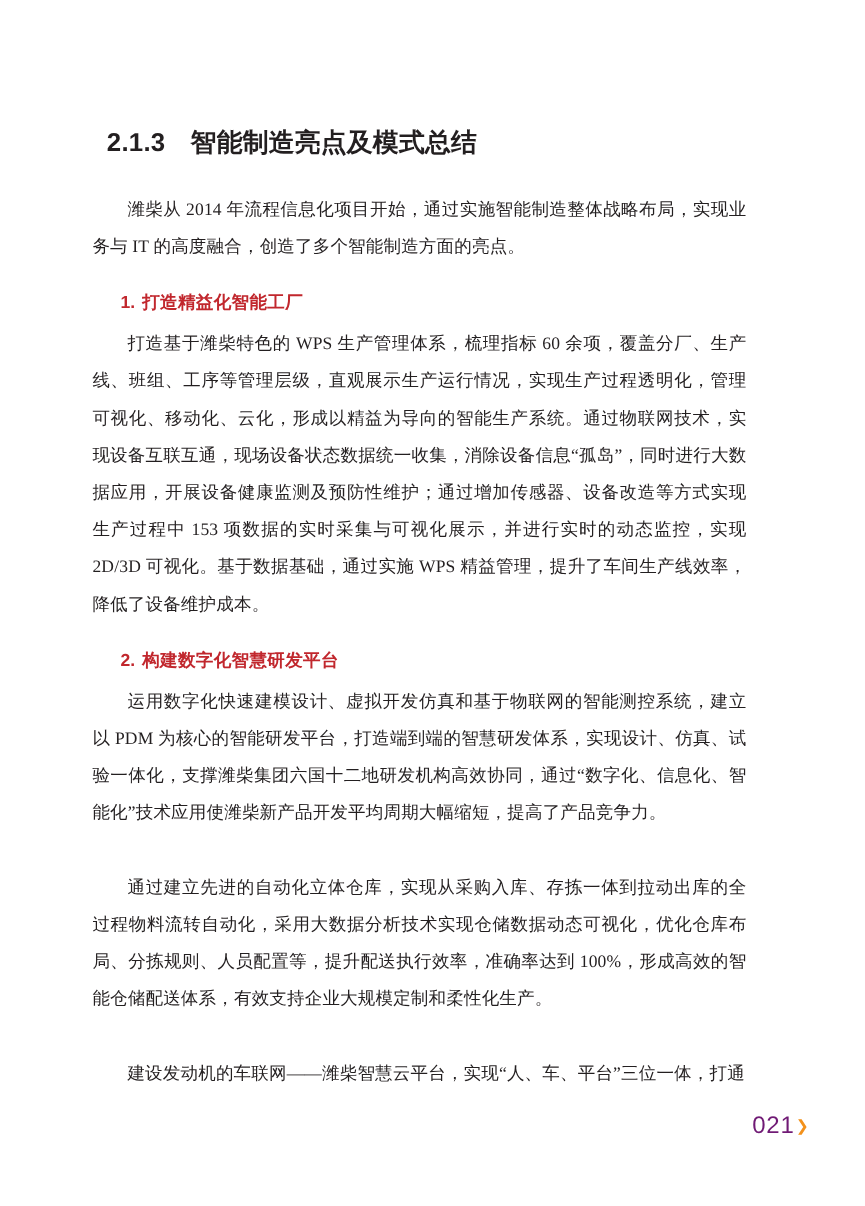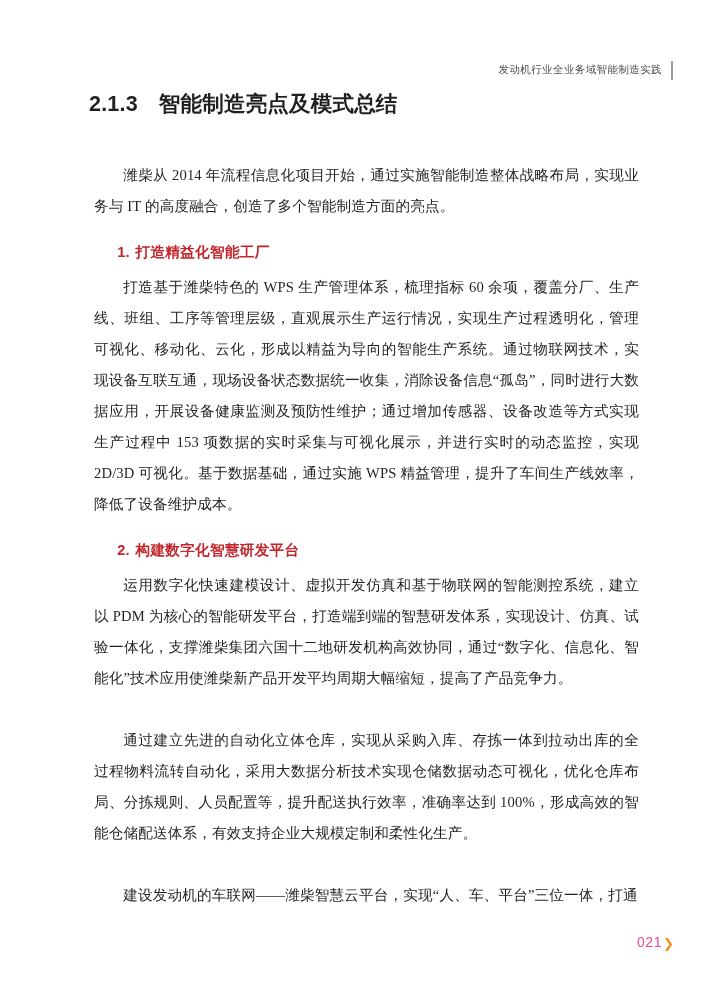--- a/index.html
+++ b/index.html
@@ -35,41 +35,41 @@
   }
   .running-header-rule {
     width: 2px;
     height: 19px;
     background: #9a9a9a;
   }
 
   
   .section-title {
     position: absolute;
-    top: 89px;
+    top: 104px;
     left: 89px;
     font-family: "Liberation Sans", "DejaVu Sans", sans-serif;
     font-size: 21.5px;
     font-weight: bold;
     color: #231f20;
     letter-spacing: 0.2px;
     white-space: nowrap;
   }
   .section-title .num {
     font-weight: bold;
   }
   .section-title .gap {
     display: inline-block;
     width: 21px;
   }
 
   
   .content {
     position: absolute;
-    left: 94px;
+    left: 77px;
     top: 160px;
     width: 545px;
   }
 
   
   .para {
     font-family: "Liberation Serif", "DejaVu Serif", serif;
     font-size: 14.6px;
     line-height: 31px;
     color: #231f20;
@@ -109,42 +109,38 @@
   .page-number {
     position: absolute;
     bottom: 55px;
     right: 47px;
     display: flex;
     align-items: center;
     gap: 1px;
   }
   .page-number-text {
     font-family: "Liberation Sans", "DejaVu Sans", sans-serif;
-    font-size: 14px;
-    color: #ec4899;
+    font-size: 20px;
+    color: #701a75;
     letter-spacing: 0.6px;
   }
   .page-number-arrow {
     font-family: "DejaVu Sans", sans-serif;
     font-size: 13px;
     font-weight: bold;
     color: #f3911b;
     line-height: 1;
     transform: translateY(0.5px);
   }
 </style>
 </head>
 <body>
 
 <div class="page">
 
-  <div class="running-header">
-    <span class="running-header-text">发动机行业全业务域智能制造实践</span>
-    <span class="running-header-rule"></span>
-  </div>
 
   <div class="section-title">
     <span class="num">2.1.3</span><span class="gap"></span><span>智能制造亮点及模式总结</span>
   </div>
 
   <div class="content">
 
     <p class="para first">潍柴从 2014 年流程信息化项目开始，通过实施智能制造整体战略布局，实现业务与 IT 的高度融合，创造了多个智能制造方面的亮点。</p>
 
     <div class="gap-before-heading"></div>

